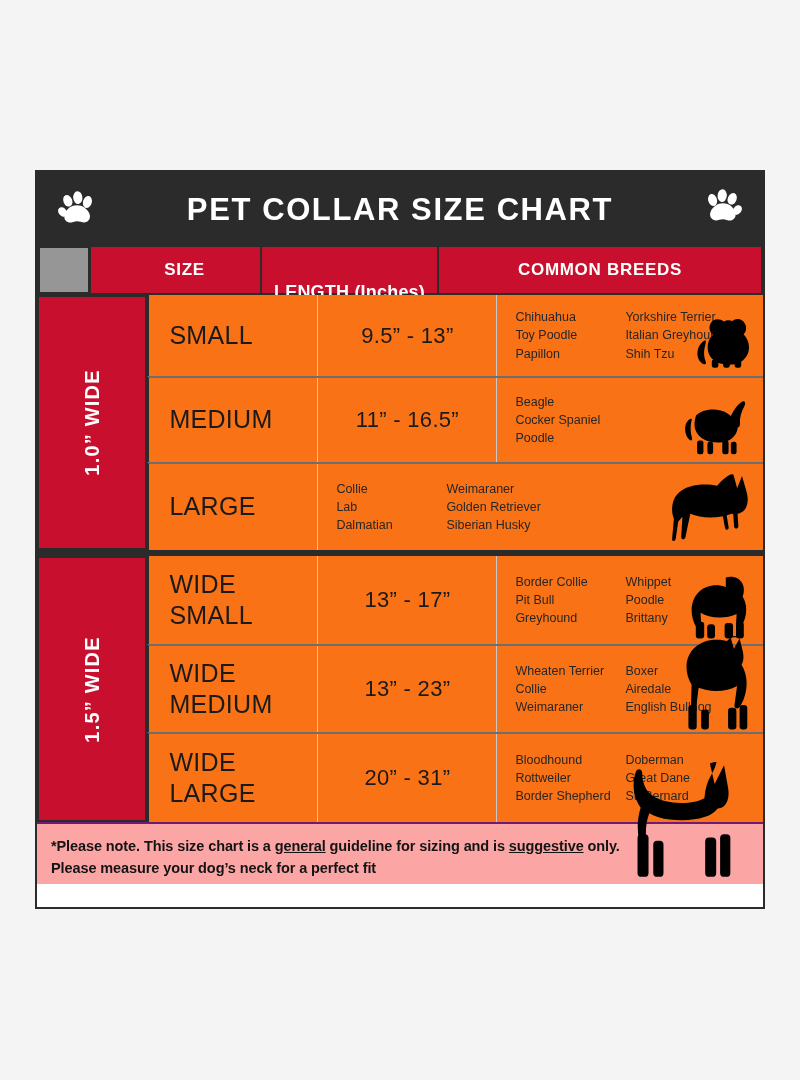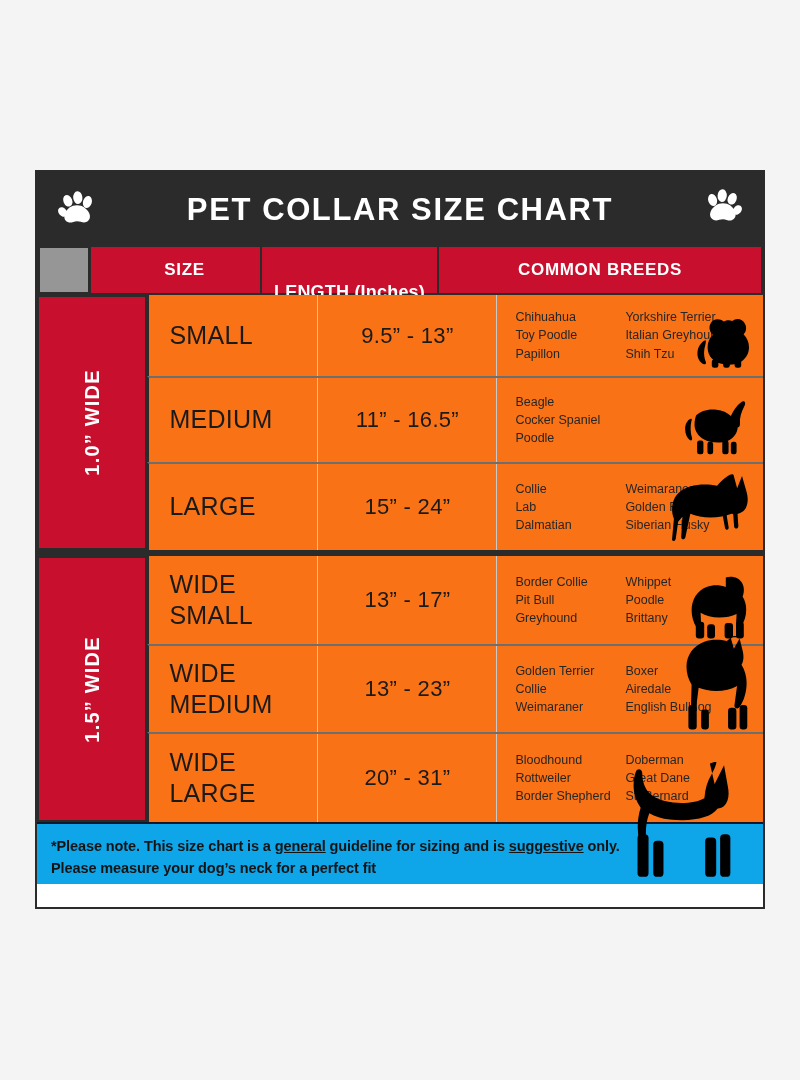--- a/index.html
+++ b/index.html
@@ -145,22 +145,22 @@
     position:absolute;
     right:4px;
     bottom:0;
     pointer-events:none;
   }
   .dog svg{ display:block; }
 
   
   .footer{
     position:relative;
-    background:#0ea5e9;
-    border-top:2px solid #0f172a;
+    background:#fca5a5;
+    border-top:2px solid #701a75;
     padding:11px 14px 13px 14px;
     box-sizing:border-box;
     height:62px;
   }
   .footer p{
     margin:0;
     font-size:14.5px;
     color:#141414;
     line-height:1.55;
     font-weight:bold;
@@ -280,21 +280,20 @@
                 </g>
               </svg>
             </span>
           </div>
         </div>
 
         <div class="row" style="height:88px">
           <div class="cell-size">
             <span class="line">LARGE</span>
           </div>
-          <div class="cell-length">15” - 24”</div>
           <div class="cell-breeds">
             <div class="breed-col">
               <div>Collie</div>
               <div>Lab</div>
               <div>Dalmatian</div>
             </div>
             <div class="breed-col">
               <div>Weimaraner</div>
               <div>Golden Retriever</div>
               <div>Siberian Husky</div>
@@ -352,21 +351,21 @@
         </div>
 
         <div class="row" style="height:88px">
           <div class="cell-size">
             <span class="line">WIDE</span>
             <span class="line">MEDIUM</span>
           </div>
           <div class="cell-length">13” - 23”</div>
           <div class="cell-breeds">
             <div class="breed-col">
-              <div>Golden Terrier</div>
+              <div>Wheaten Terrier</div>
               <div>Collie</div>
               <div>Weimaraner</div>
             </div>
             <div class="breed-col">
               <div>Boxer</div>
               <div>Airedale</div>
               <div>English Bulldog</div>
             </div>
             <span class="dog" style="right:4px;bottom:0px">
               <svg width="90" height="96" viewBox="0 0 140 150" aria-hidden="true">

